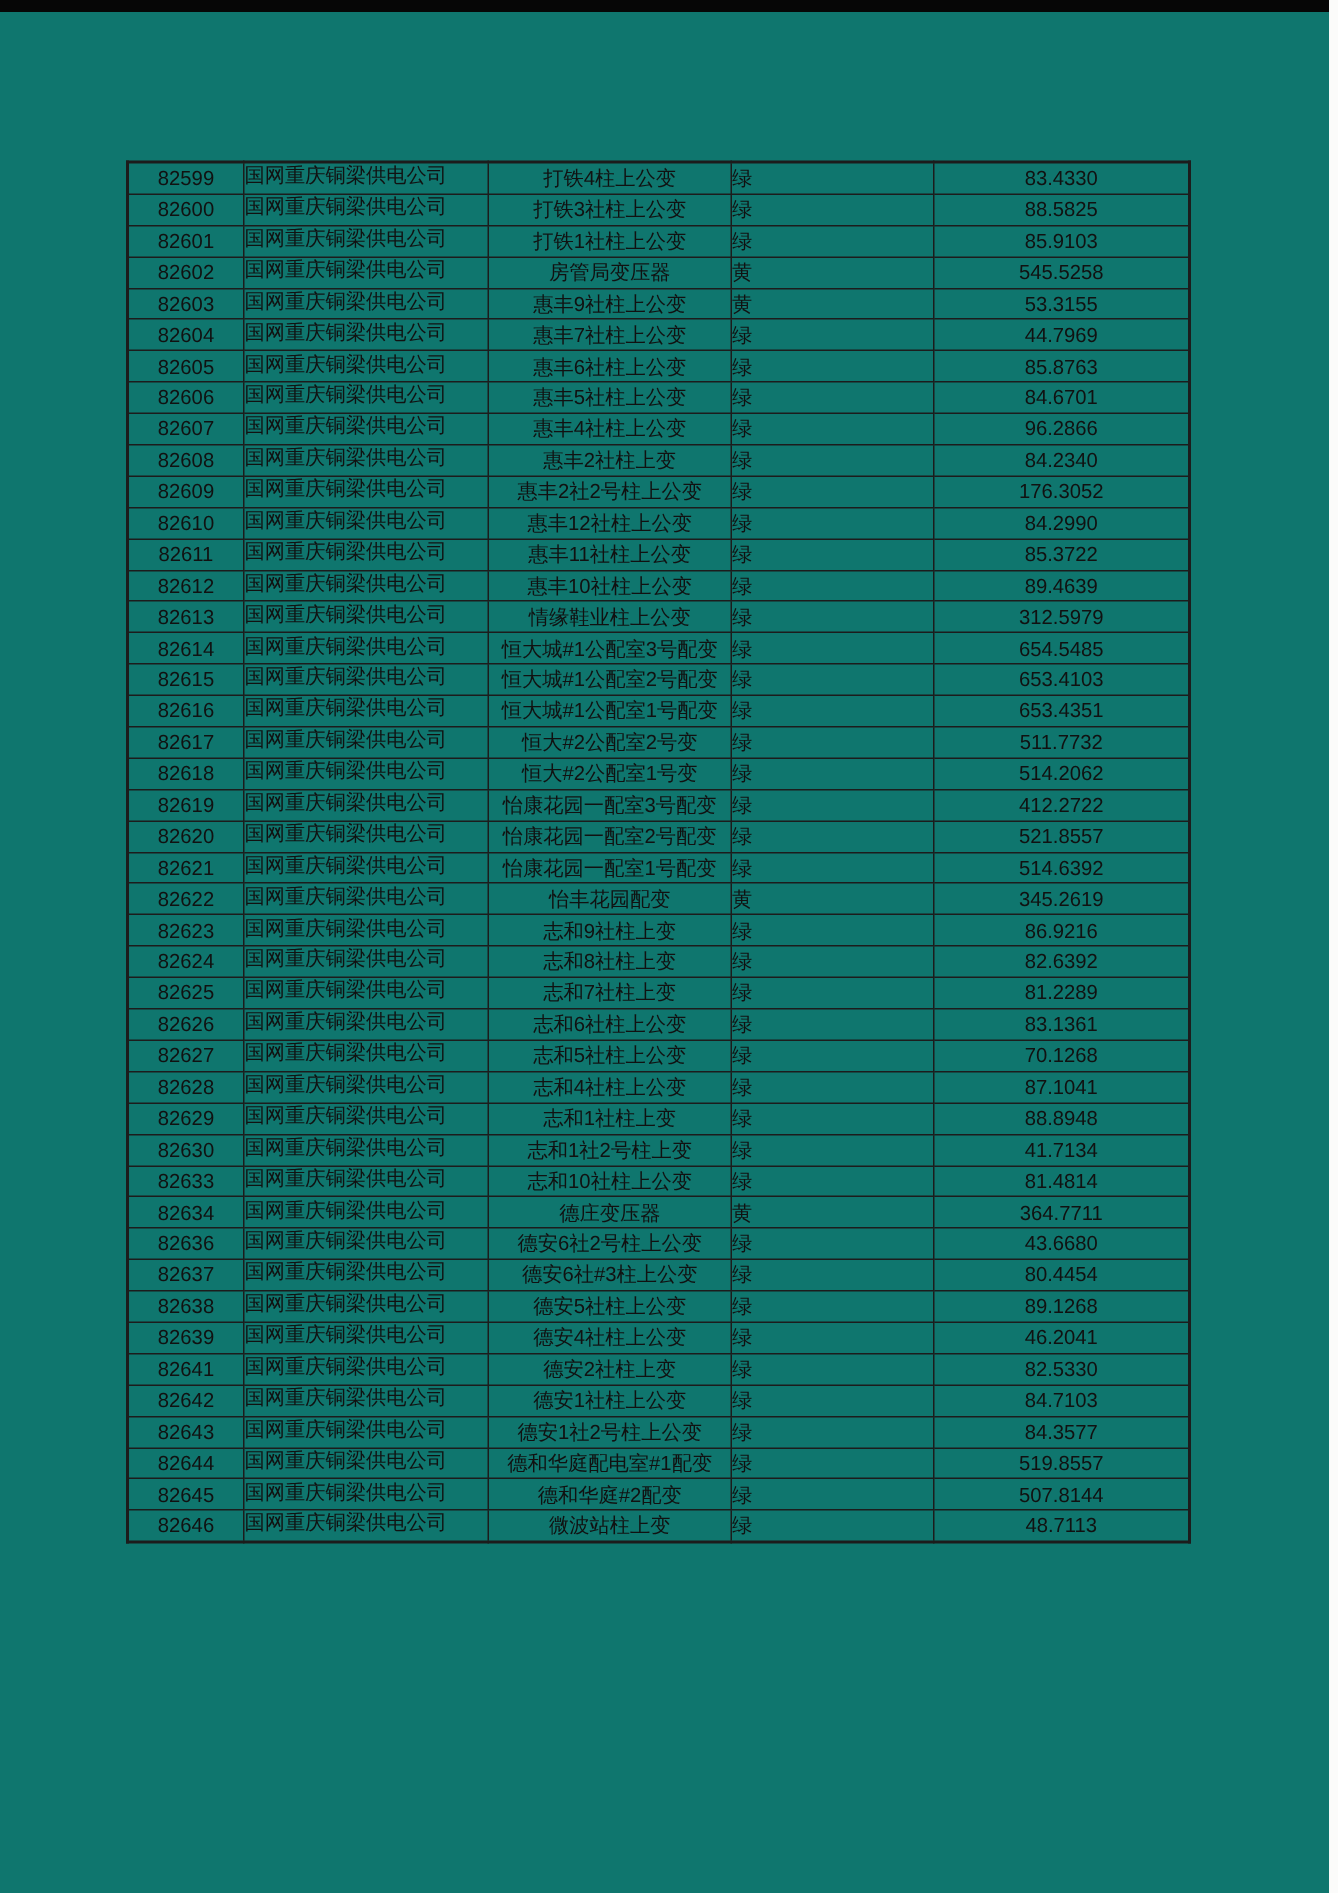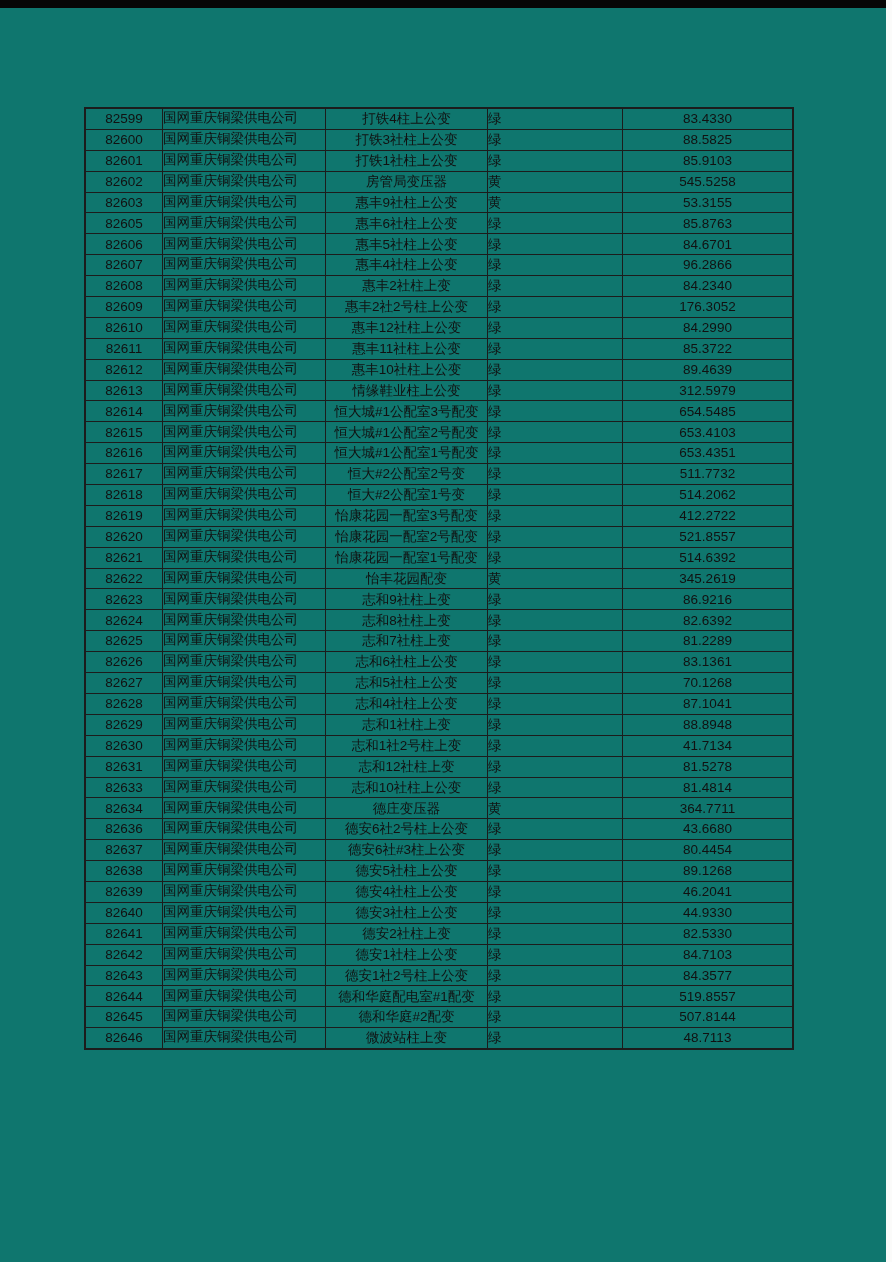--- a/index.html
+++ b/index.html
@@ -103,20 +103,27 @@
     </tr>
 
     <tr>
       <td class="col-id">82603</td>
       <td class="col-co">国网重庆铜梁供电公司</td>
       <td class="col-dev">惠丰9社柱上公变</td>
       <td class="col-stat">黄</td>
       <td class="col-val">53.3155</td>
     </tr>
 
+    <tr>
+      <td class="col-id">82604</td>
+      <td class="col-co">国网重庆铜梁供电公司</td>
+      <td class="col-dev">惠丰7社柱上公变</td>
+      <td class="col-stat">绿</td>
+      <td class="col-val">44.7969</td>
+    </tr>
 
     <tr>
       <td class="col-id">82605</td>
       <td class="col-co">国网重庆铜梁供电公司</td>
       <td class="col-dev">惠丰6社柱上公变</td>
       <td class="col-stat">绿</td>
       <td class="col-val">85.8763</td>
     </tr>
 
     <tr>
@@ -312,27 +319,20 @@
     </tr>
 
     <tr>
       <td class="col-id">82630</td>
       <td class="col-co">国网重庆铜梁供电公司</td>
       <td class="col-dev">志和1社2号柱上变</td>
       <td class="col-stat">绿</td>
       <td class="col-val">41.7134</td>
     </tr>
 
-    <tr>
-      <td class="col-id">82631</td>
-      <td class="col-co">国网重庆铜梁供电公司</td>
-      <td class="col-dev">志和12社柱上变</td>
-      <td class="col-stat">绿</td>
-      <td class="col-val">81.5278</td>
-    </tr>
 
 
     <tr>
       <td class="col-id">82633</td>
       <td class="col-co">国网重庆铜梁供电公司</td>
       <td class="col-dev">志和10社柱上公变</td>
       <td class="col-stat">绿</td>
       <td class="col-val">81.4814</td>
     </tr>
 
@@ -370,27 +370,20 @@
     </tr>
 
     <tr>
       <td class="col-id">82639</td>
       <td class="col-co">国网重庆铜梁供电公司</td>
       <td class="col-dev">德安4社柱上公变</td>
       <td class="col-stat">绿</td>
       <td class="col-val">46.2041</td>
     </tr>
 
-    <tr>
-      <td class="col-id">82640</td>
-      <td class="col-co">国网重庆铜梁供电公司</td>
-      <td class="col-dev">德安3社柱上公变</td>
-      <td class="col-stat">绿</td>
-      <td class="col-val">44.9330</td>
-    </tr>
 
     <tr>
       <td class="col-id">82641</td>
       <td class="col-co">国网重庆铜梁供电公司</td>
       <td class="col-dev">德安2社柱上变</td>
       <td class="col-stat">绿</td>
       <td class="col-val">82.5330</td>
     </tr>
 
     <tr>

